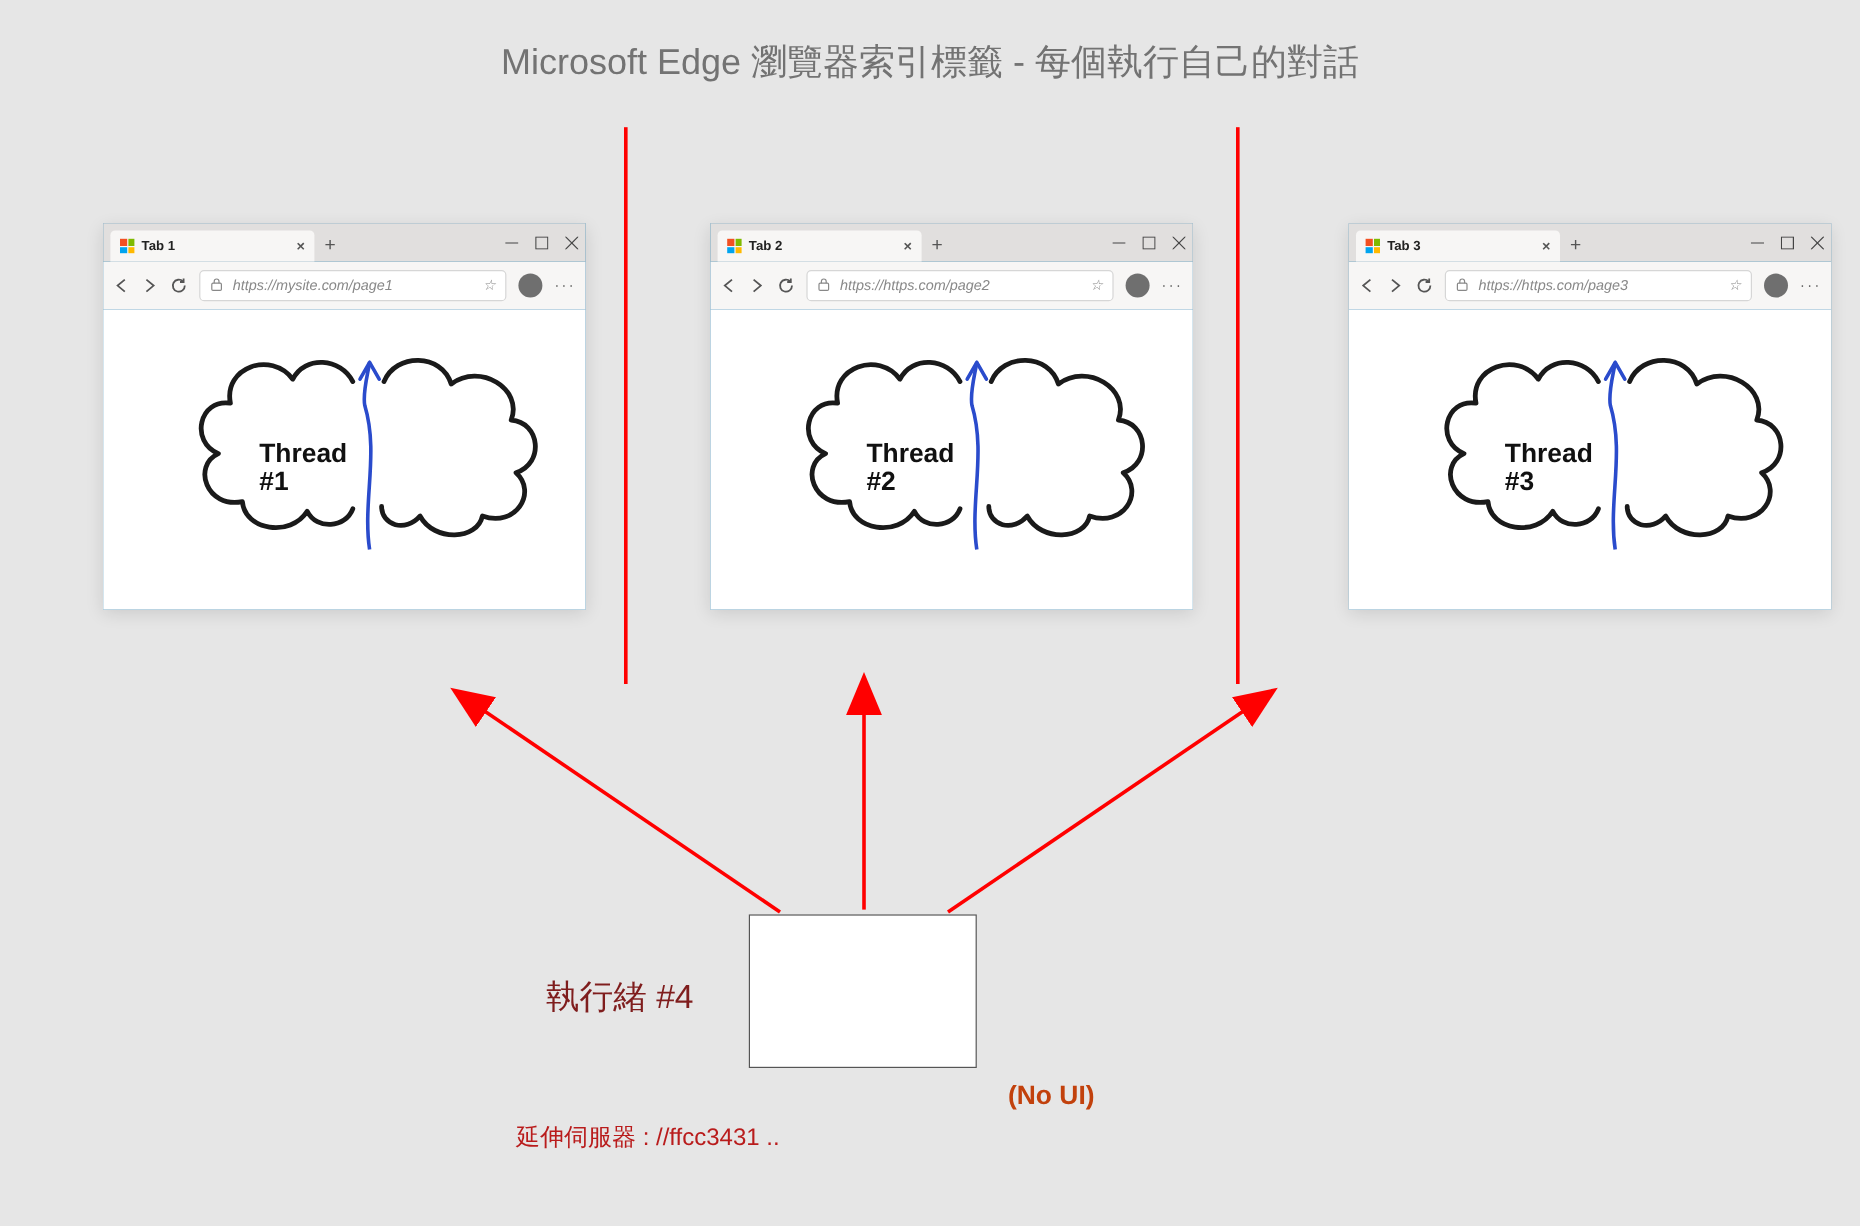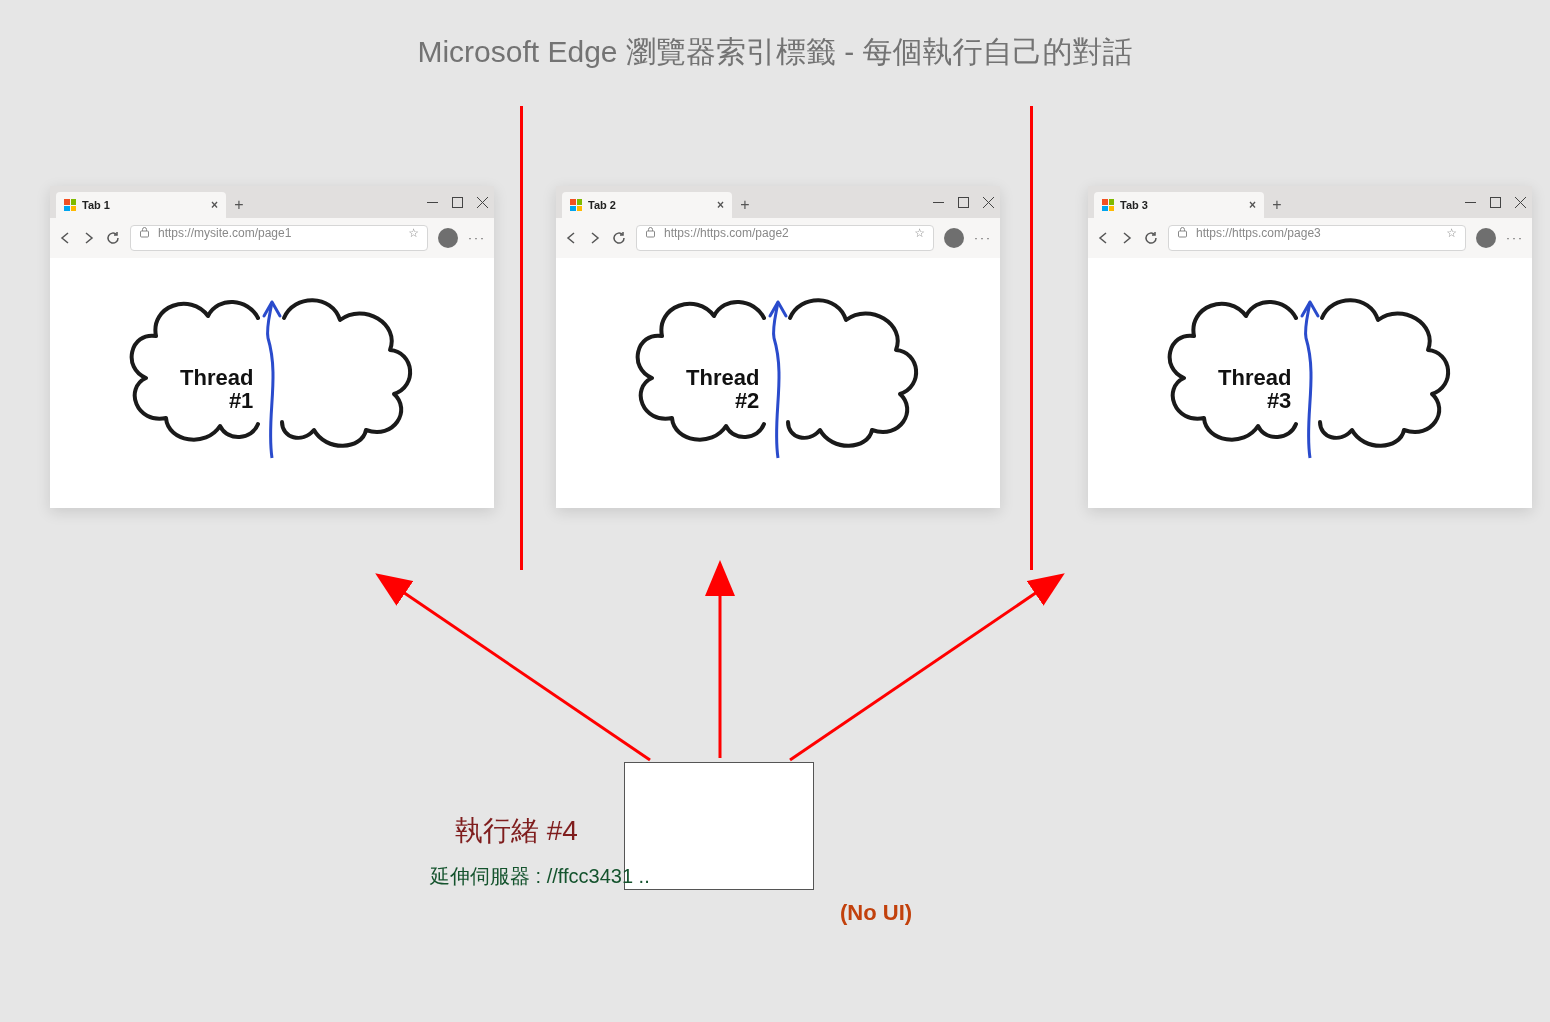--- a/index.html
+++ b/index.html
@@ -15,24 +15,25 @@
     position: absolute;
     top: 32px;
     left: 50%;
     transform: translateX(-50%);
     font-size: 30px;
     color: #737373;
     white-space: nowrap;
   }
   .browser {
     position: absolute;
-    width: 444px;
+    width: 402px;
     height: 322px;
     background: #0369a1;
     box-shadow: 0 4px 14px rgba(0,0,0,0.12);
+    margin-left: 36px;
   }
   .b1 { left: 50px;  top: 186px; }
   .b2 { left: 556px; top: 186px; }
   .b3 { left: 1088px; top: 186px; }
 
   .titlebar {
     height: 32px;
     background: #e1dfde;
     display: flex;
     align-items: stretch;
@@ -84,46 +85,47 @@
     gap: 10px;
   }
   .navbtn { color:#555; display:flex; align-items:center; }
   .urlbar {
     flex:1;
     height:26px;
     border:1px solid #d6d6d6;
     border-radius:4px;
     background:#fff;
     display:flex;
-    align-items:flex-start;
+    align-items:center;
     padding:0 8px;
     gap:8px;
     font-size:12px;
     color:#888;
+    font-style:italic;
   }
   .urlbar .star { margin-left:auto; color:#888; }
   .avatar {
     width:20px; height:20px; border-radius:50%; background:#6f6f6f;
   }
   .more { color:#555; letter-spacing:2px; font-size:12px; }
 
   .content {
     position:relative;
     height: calc(100% - 72px);
     background:#fff;
   }
   .thread-label {
     position:absolute;
     left: 130px;
     top: 108px;
     font-family: "Segoe UI", Arial, sans-serif;
     font-weight:700;
     font-size:22px;
     color:#111;
-    text-align:right;
+    text-align:left;
     line-height:1.05;
     white-space:pre;
   }
 
   
   .sep {
     position:absolute;
     width:3px;
     background:#ff0000;
   }
@@ -139,23 +141,23 @@
     border:1px solid #555;
   }
   .thread4 {
     position:absolute;
     left: 455px; top: 812px;
     font-size:28px;
     color:#7f1d1d;
   }
   .server-label {
     position:absolute;
-    left: 430px; top: 863px;
+    left: 430px; top: 934px;
     font-size:20px;
-    color:#14532d;
+    color:#b91c1c;
   }
   .no-ui {
     position:absolute;
     left: 840px; top: 900px;
     font-size:22px;
     font-weight:700;
     color:#c2410c;
   }
 
   

